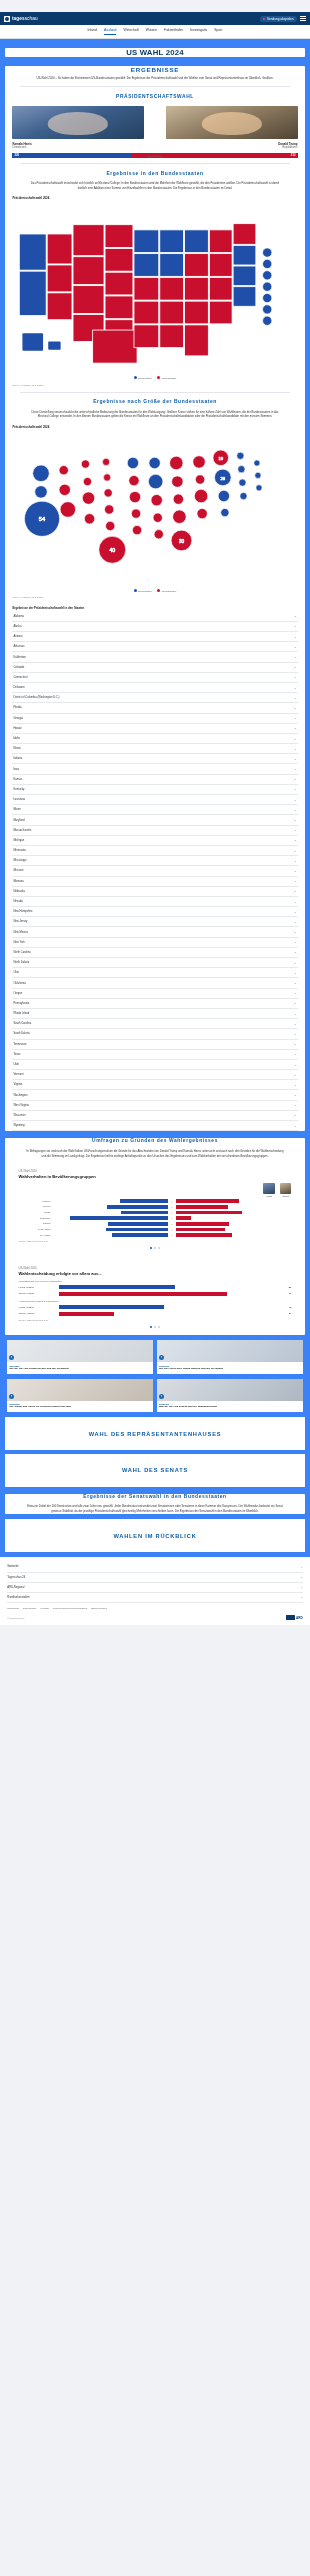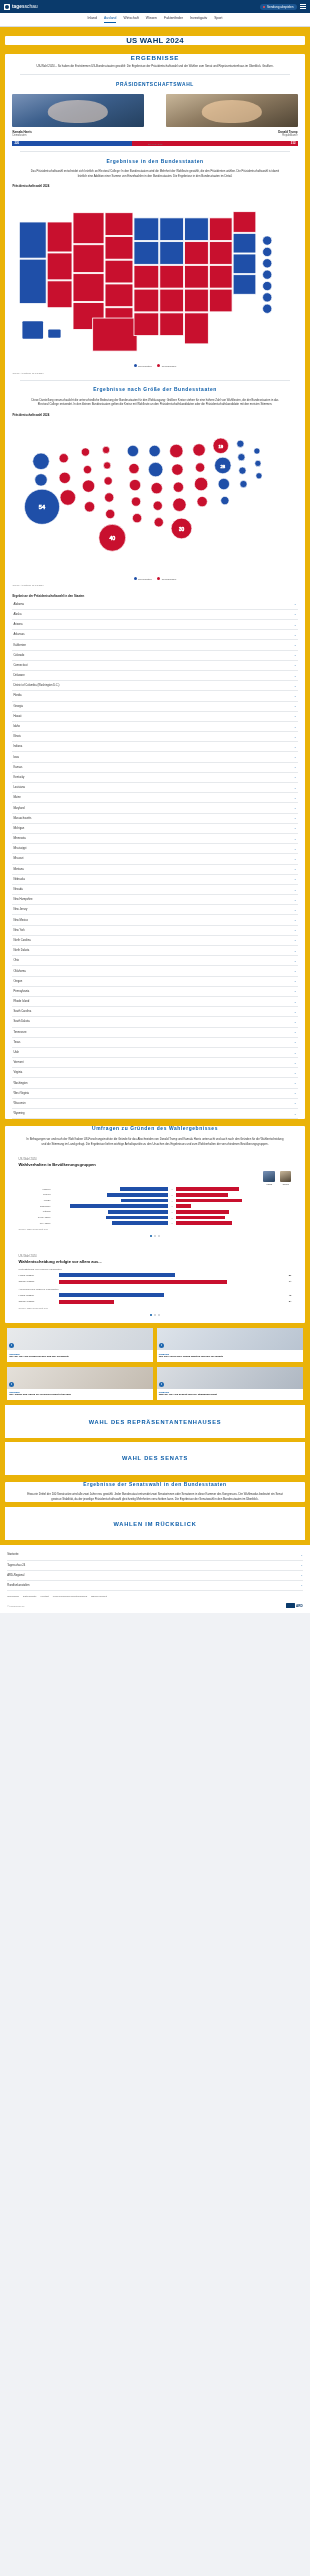--- a/index.html
+++ b/index.html
@@ -4,21 +4,21 @@
 <style>
   * { box-sizing: border-box; }
   html, body { margin:0; padding:0; }
   body {
     width: 310px;
     background: #f0f2f5;
     font-family: "Liberation Sans", sans-serif;
     color: #1a1a1a;
     -webkit-font-smoothing: antialiased;
   }
-  .page { width: 310px; margin: 0 auto; background: #eab308; }
+  .page { width: 310px; margin: 12px auto; background: #3b82f6; }
 
   
   .topbar {
     background: #0a3a6b;
     height: 13.4px;
     display:flex; align-items:center; justify-content:space-between;
     padding: 0 4.1px;
   }
   .logo { display:flex; align-items:center; gap:1.6px; }
   .logo-sq { width:6.2px; height:6.2px; background:#ffffff; border-radius:0.5px; position:relative;}

